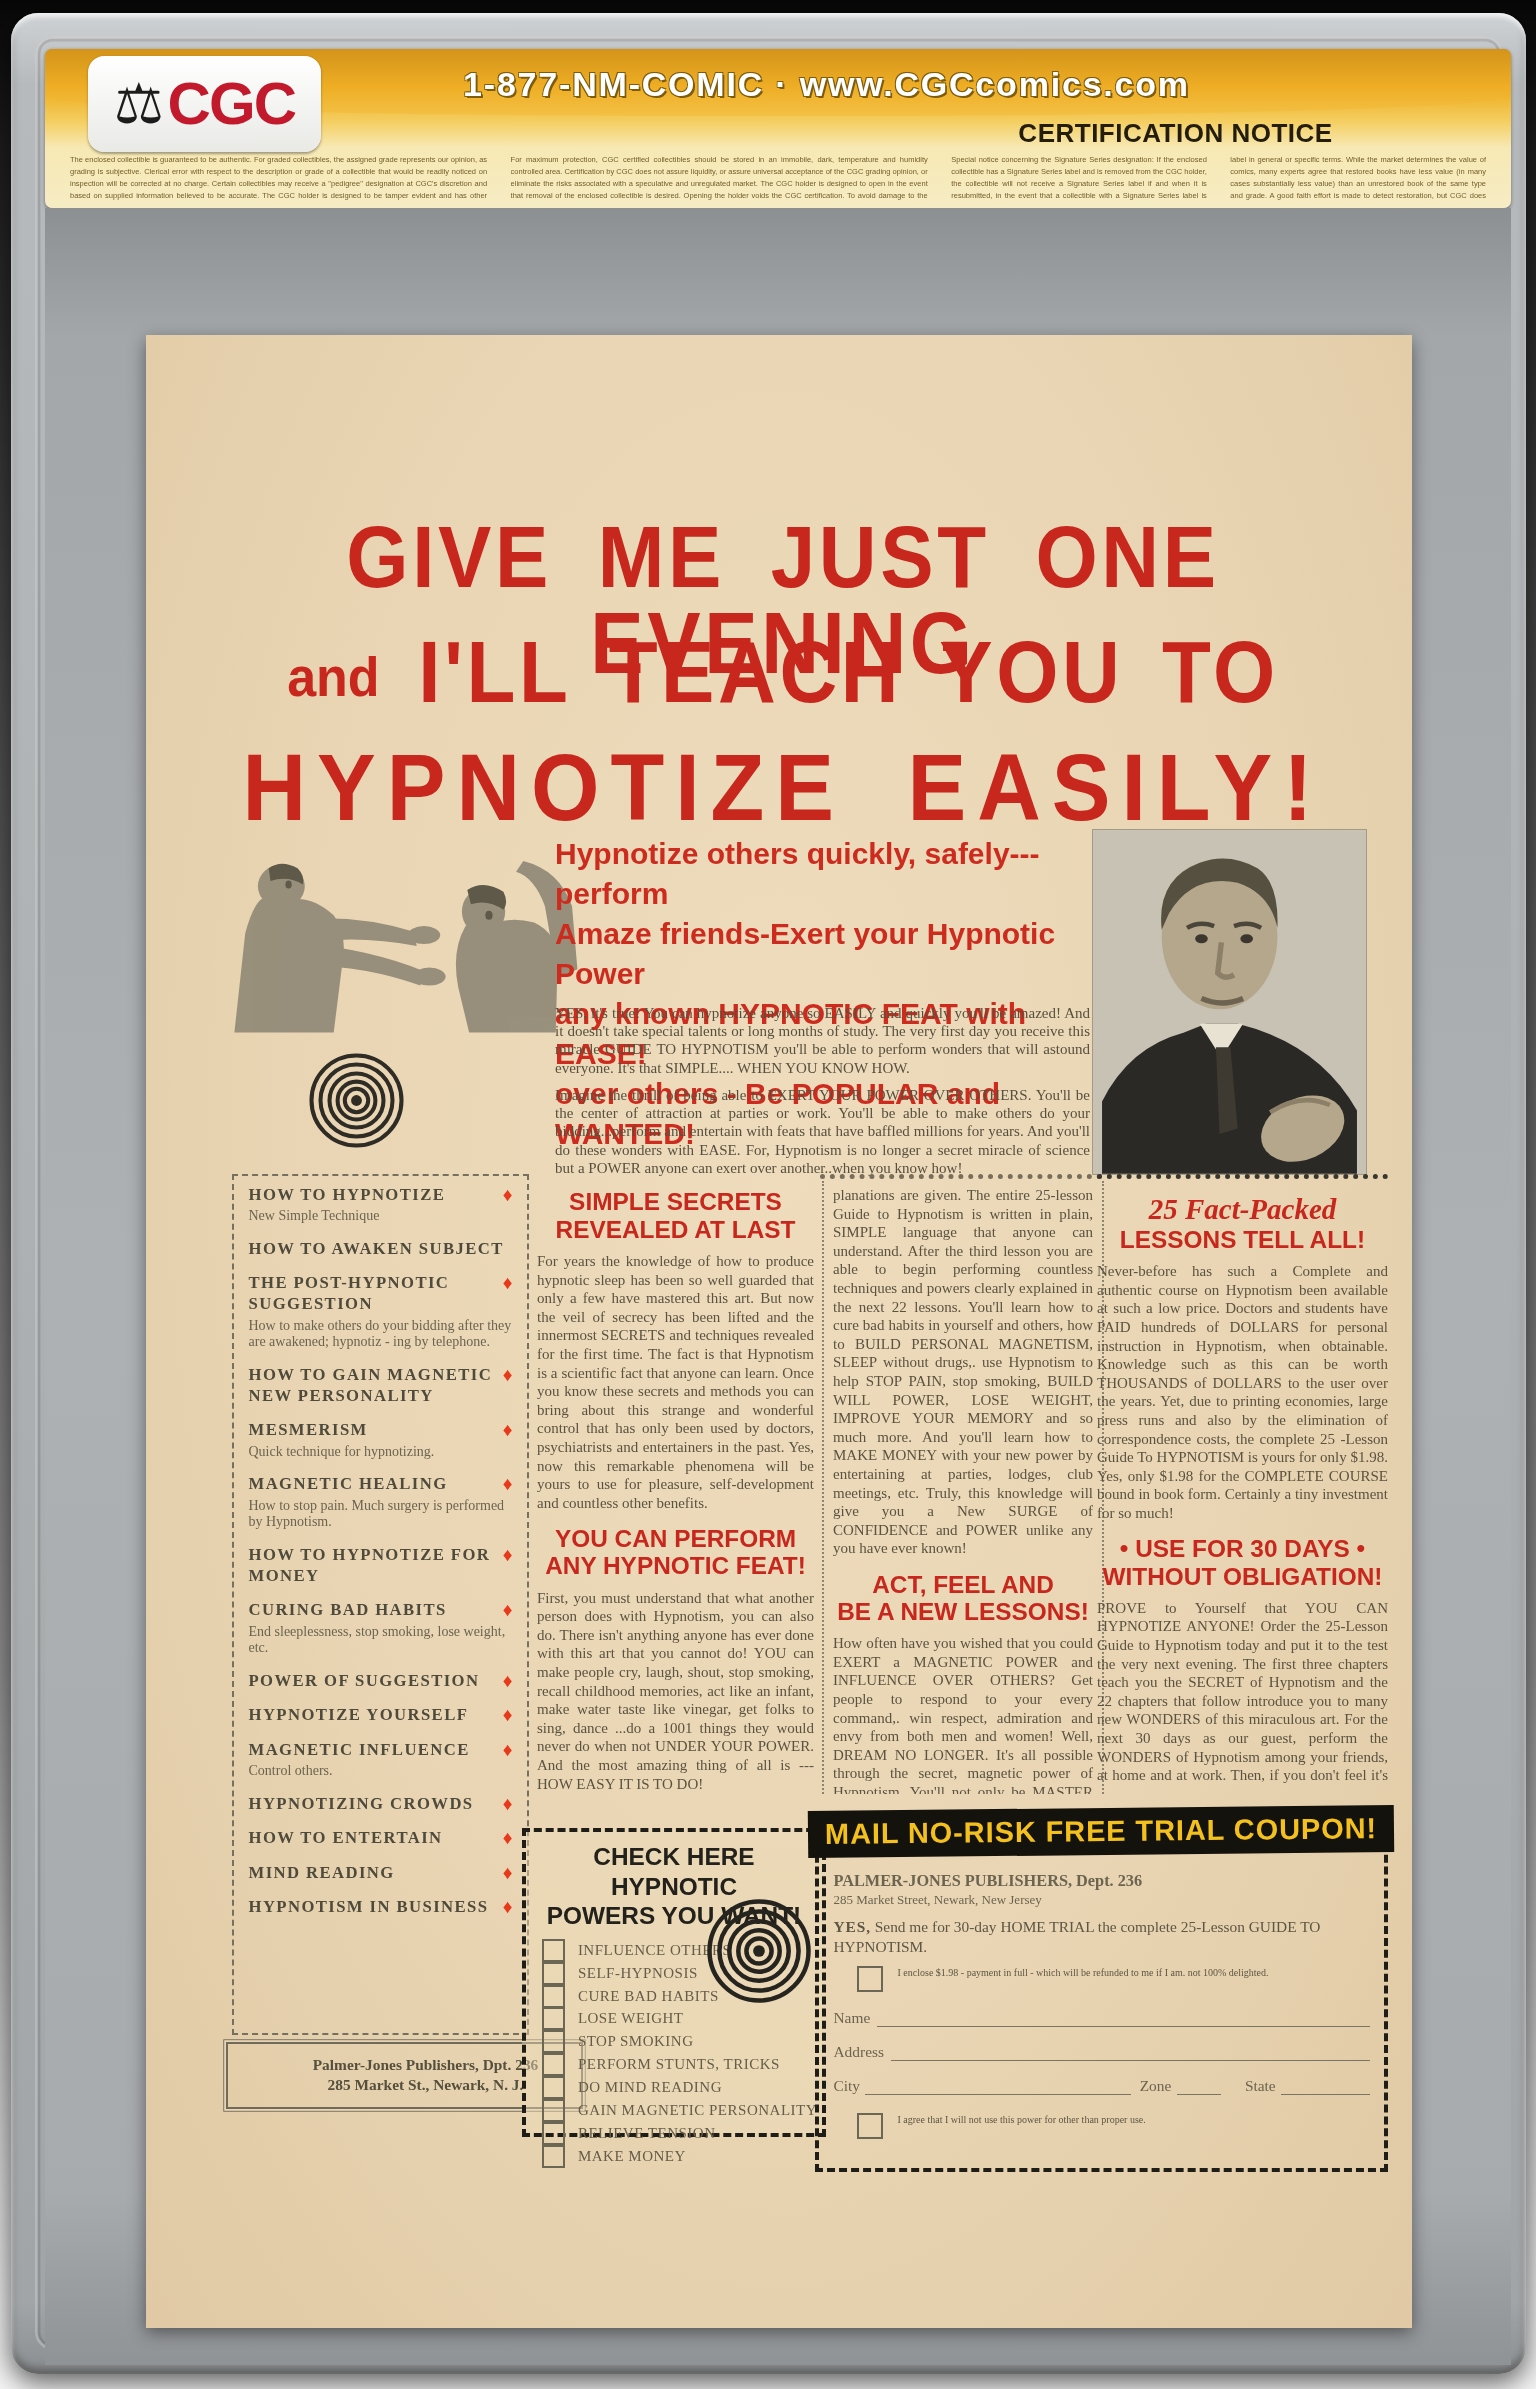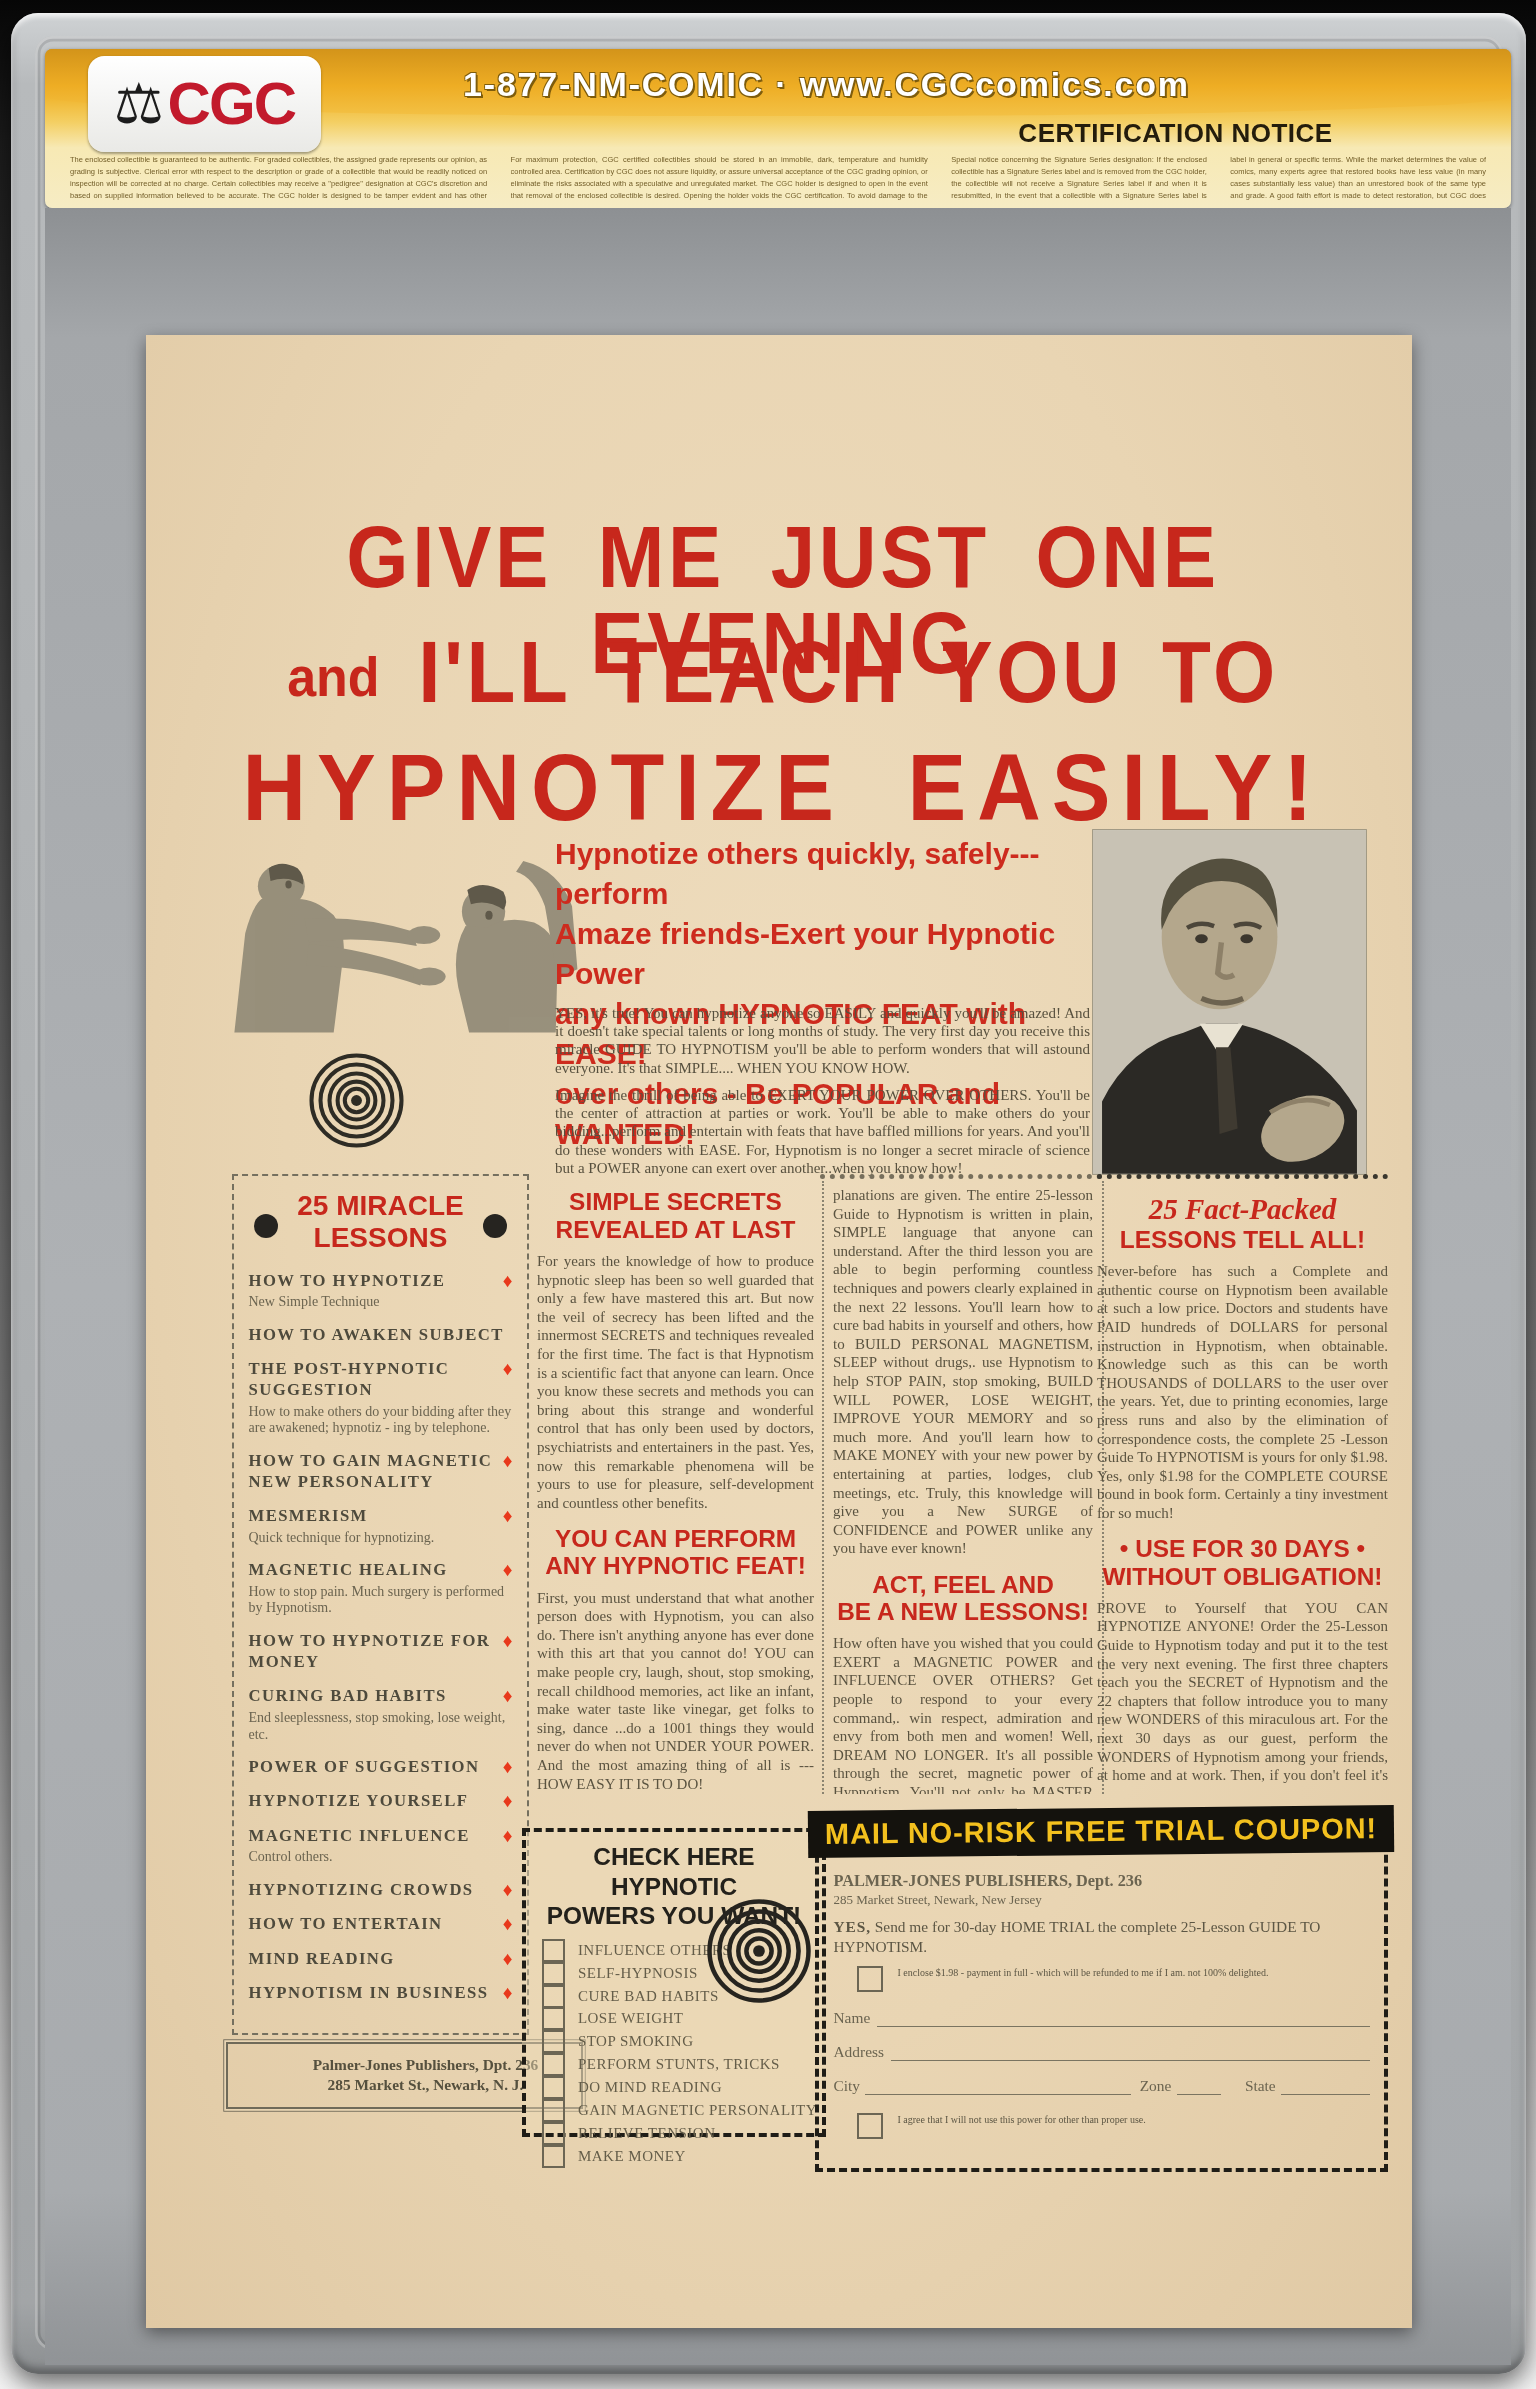--- a/index.html
+++ b/index.html
@@ -192,26 +192,20 @@
           <path d="M120,186 Q142,196 166,186" stroke="#6d6350" stroke-width="6" fill="none"></path>
           <path d="M10,380 L10,300 Q40,240 100,224 L125,214 L160,214 Q250,236 292,310 L292,380 Z" fill="#2b2925"></path>
           <path d="M118,214 L142,252 L166,214 Z" fill="#e8e2d2"></path>
           <path d="M136,240 L152,240 L160,330 L140,336 Z" fill="#3f3a31"></path>
           <ellipse cx="232" cy="330" rx="48" ry="34" fill="#b4a78c" transform="rotate(-24 232 330)"></ellipse>
           <path d="M196,312 Q230,290 262,304" stroke="#8d8068" stroke-width="5" fill="none"></path>
         </svg>
       </div>
 
       <div class="lessons">
-        <div class="lessons-title">
-          <span class="dot-l"></span>
-          <span class="dot-r"></span>
-          <div>25 MIRACLE</div>
-          <div>LESSONS</div>
-        </div>
         <div class="lesson">
           <div class="lt">
               <span class="ltt">HOW TO HYPNOTIZE</span>
               <span class="dia">♦</span>
             </div>
           <div class="lsub">New Simple Technique</div>
         </div>
         <div class="lesson">
           <div class="lt">
               <span class="ltt">HOW TO AWAKEN SUBJECT</span>

